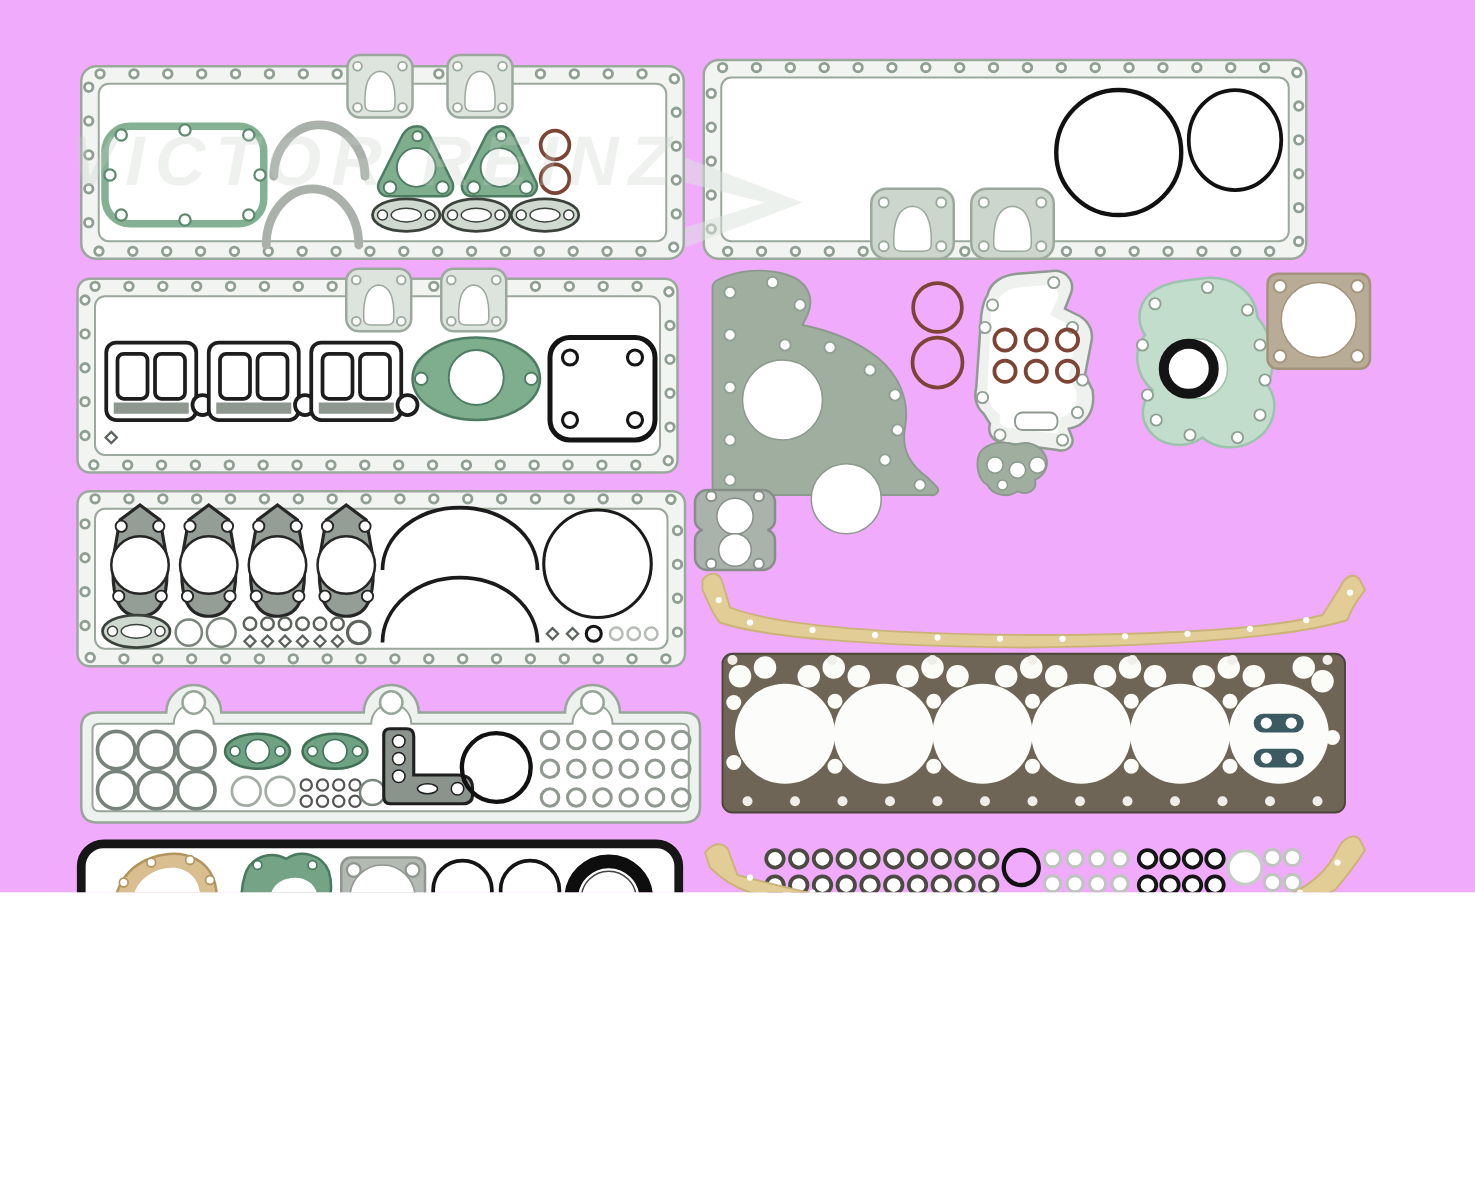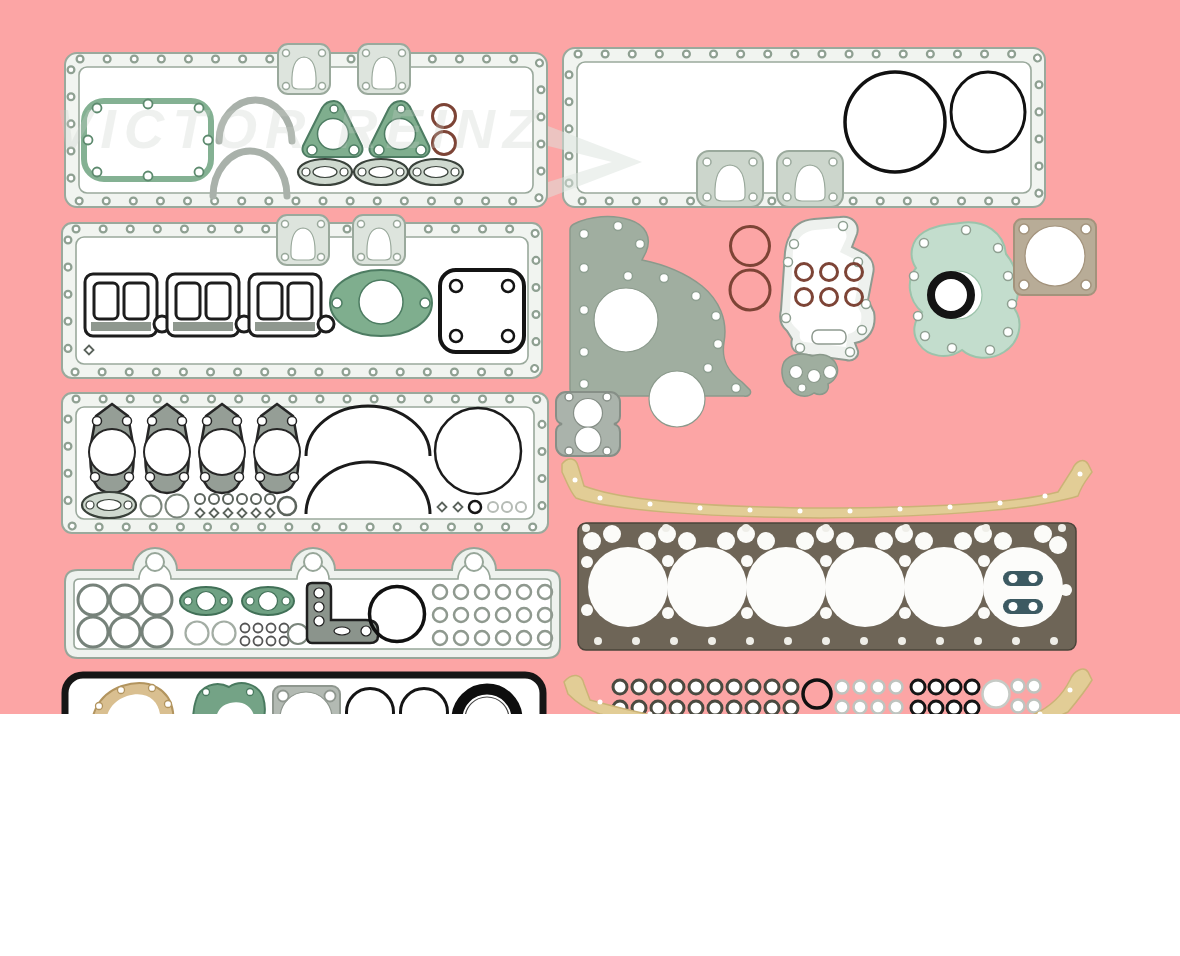--- a/index.html
+++ b/index.html
@@ -1,16 +1,16 @@
 <!DOCTYPE html>
 <html><head>
 <meta charset="utf-8">
 <style>
   html,body{margin:0;padding:0;background:#fff;}
-  .stage{width:1180px;height:714px;position:relative;background:#fca5a5;overflow:hidden;
+  .stage{width:1180px;height:714px;position:relative;background:#f0abfc;overflow:hidden;
          font-family:"Liberation Sans", sans-serif;}
   svg{display:block;}
   
   .frame-outer{fill:#f1f4f0;stroke:#9aa99c;stroke-width:2;}
   .frame-inner{fill:#ffffff;stroke:#9aa99c;stroke-width:1.6;}
   .dots-o{fill:none;stroke:#8fa092;stroke-width:9;stroke-dasharray:0.1 27;stroke-linecap:round;}
   .dots-i{fill:none;stroke:#ffffff;stroke-width:4.5;stroke-dasharray:0.1 27;stroke-linecap:round;}
   .green-part{fill:#7fae8e;stroke:#4d7c62;stroke-width:2;}
   .mint-part{stroke:#9cc3ab;stroke-width:2;}
   .grayline{stroke:#a9b1aa;stroke-width:7;fill:none;stroke-linecap:round;}

